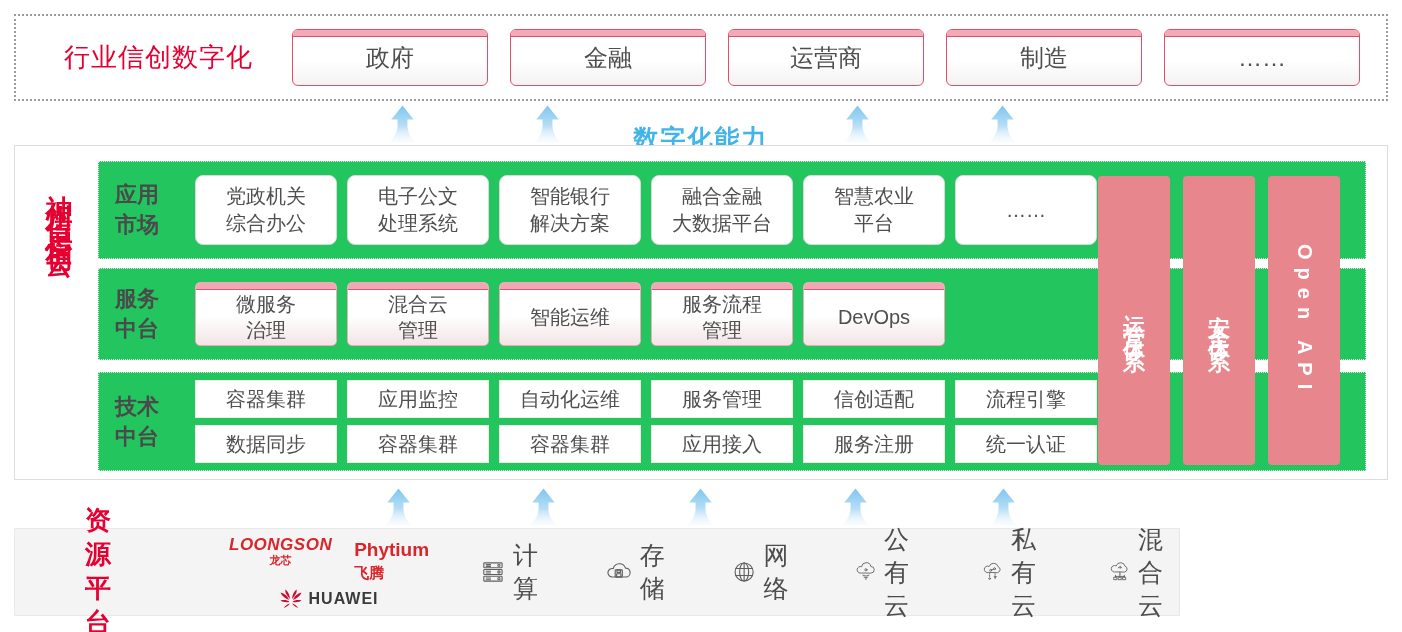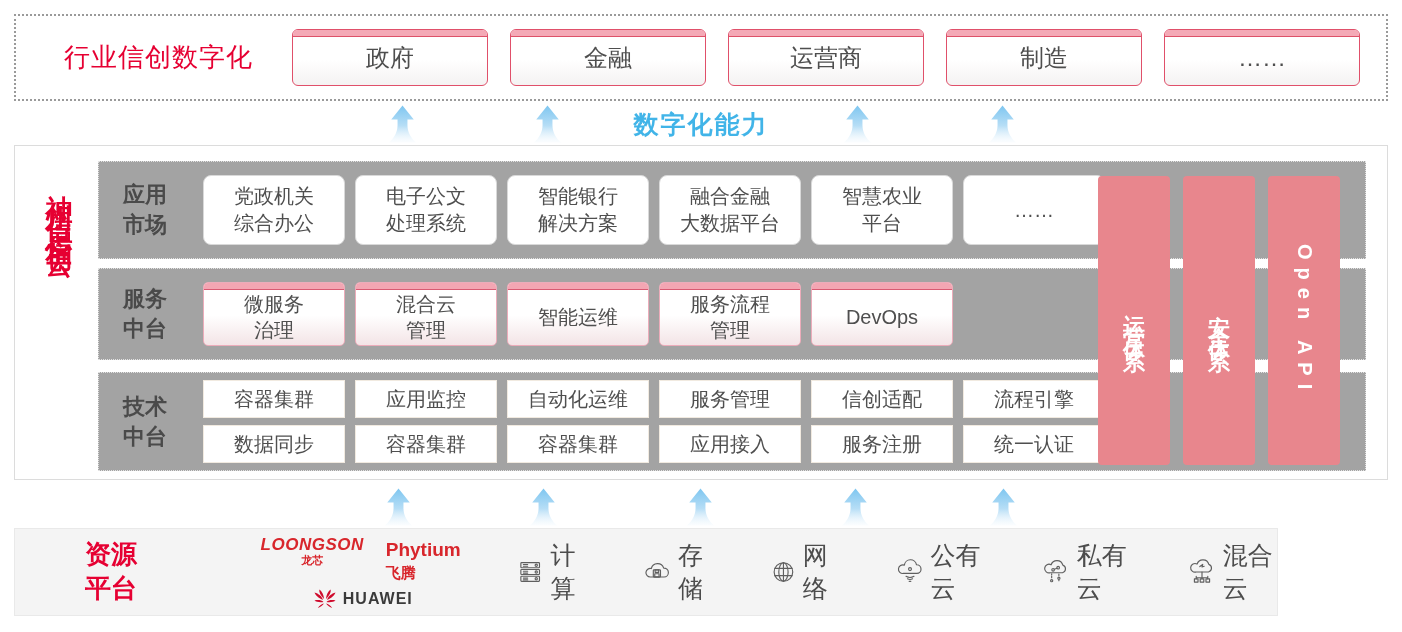--- a/index.html
+++ b/index.html
@@ -14,31 +14,31 @@
   .top-title { width:228px; font-size:26px; font-weight:normal; color:#e60032; letter-spacing:1px; }
   .ind-row { flex:1; display:flex; gap:22px; }
   .ind-box { flex:1; height:57px; position:relative; border:1px solid #e0506a; border-radius:6px;
     background:linear-gradient(180deg,#ffffff 55%,#f4f2f2 100%); overflow:hidden;
     display:flex; align-items:center; justify-content:center;
     font-size:24px; color:#4e4e4e; }
   .ind-box::before { content:""; position:absolute; top:0; left:0; right:0; height:6px;
     background:#f4a9b6; border-bottom:1px solid #dd5168; }
 
   
-  .cap-label { top:108px; left:0; width:1402px; text-align:center;
+  .cap-label { top:122px; left:0; width:1402px; text-align:center;
     font-size:25px; font-weight:bold; color:#41b4e8; letter-spacing:2px; }
   .arrow { width:27px; height:38px; }
 
   
   .main-panel { left:14px; top:145px; width:1374px; height:335px;
     border:1px solid #dcdcdc; background:#fff; }
   .brand { left:26px; top:27px; writing-mode:vertical-rl; text-orientation:upright;
     font-size:27px; font-weight:bold; color:#e60032; letter-spacing:10px; }
-  .band { left:83px; width:1268px; background:#a3a3a3; border:1px dotted #e2e2e2;
-    display:flex; align-items:center; padding-left:24px; }
+  .band { left:83px; width:1268px; background:#22c55e; border:1px dotted #e2e2e2;
+    display:flex; align-items:center; padding-left:16px; }
   .band-1 { top:15px;  height:98px; }
   .band-2 { top:122px; height:92px; }
   .band-3 { top:226px; height:99px; }
   .row-label { width:60px; font-size:22px; font-weight:bold; color:#4a4a4a; line-height:1.35; }
   .row-boxes { margin-left:20px; display:grid; grid-template-columns:repeat(6,142px); gap:10px; }
   .app-box { height:70px; background:#fff; border:1px solid #d9d9d9; border-radius:8px;
     display:flex; align-items:center; justify-content:center; text-align:center;
     font-size:20px; color:#4f4f4f; line-height:1.35; }
   .svc-box { height:64px; position:relative; border:1px solid #ecacba; border-radius:5px;
     background:linear-gradient(180deg,#ffffff 52%,#f3e4e6 100%); overflow:hidden;
@@ -51,21 +51,21 @@
   .tech-box { background:#fff; border:1px solid #f1eae0;
     display:flex; align-items:center; justify-content:center;
     font-size:20px; color:#4f4f4f; }
   .pillar { top:30px; width:72px; height:289px; background:#e8868d; border-radius:4px;
     display:flex; align-items:center; justify-content:center;
     writing-mode:vertical-rl; color:#fff; font-weight:bold;
     font-size:22px; letter-spacing:12px; }
   .pillar.latin { font-size:20px; letter-spacing:8px; }
 
   
-  .res-band { left:14px; top:528px; width:1264px; height:88px;
+  .res-band { left:14px; top:528px; width:1166px; height:88px;
     background:#f4f4f4; border:1px solid #e9e9e9;
     display:flex; align-items:center; padding-left:70px; }
   .res-title { font-size:26px; font-weight:bold; color:#e60032; line-height:1.3; width:70px; }
   .logo-block { margin-left:118px; width:250px; display:flex; flex-direction:column; align-items:center; gap:6px; }
   .logo-row { display:flex; align-items:flex-start; gap:22px; }
   .loongson { text-align:center; color:#d8262c; }
   .loongson .en { font-size:17px; font-weight:bold; font-style:italic; letter-spacing:0.5px; }
   .loongson .cn { font-size:11px; font-weight:bold; margin-top:-2px; }
   .phytium { color:#d8262c; font-size:19px; font-weight:bold; margin-top:4px; }
   .phytium .cn { font-size:15px; }

